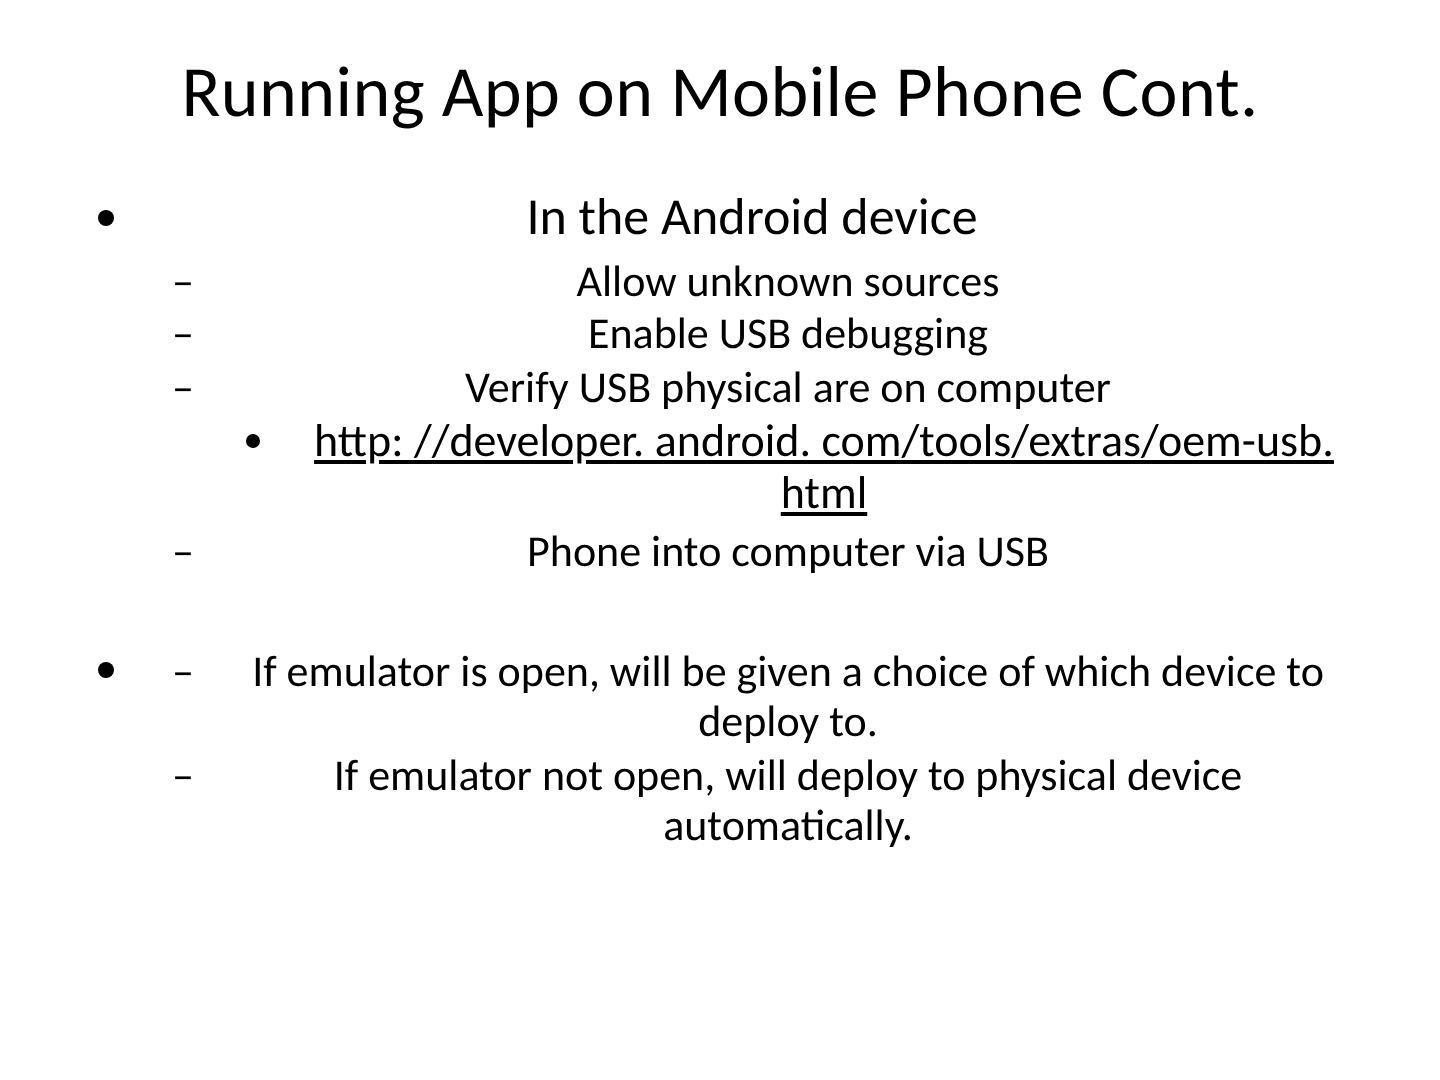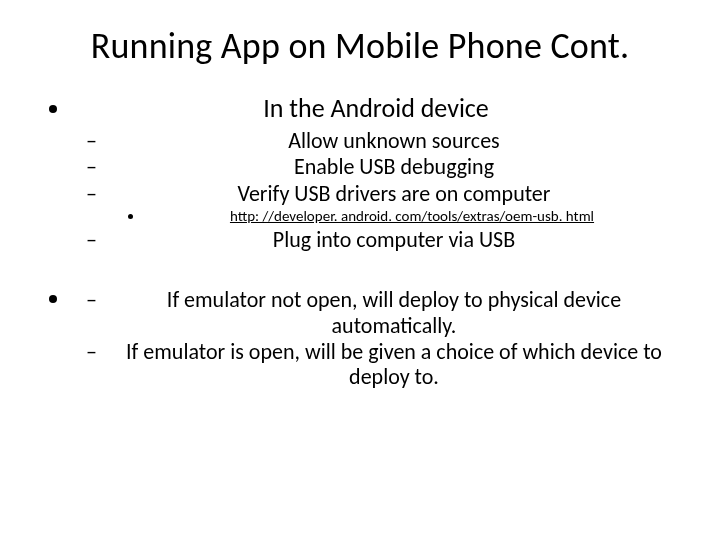--- a/index.html
+++ b/index.html
@@ -50,21 +50,21 @@
     content: "–";
     position: absolute;
     left: -22px;
   }
   ul.lvl3 {
     list-style: disc;
     margin: 2px 0 2px 0;
     padding-left: 36px;
   }
   ul.lvl3 > li {
-    font-size: 15px;
+    font-size: 23px;
     margin: 1px 0;
   }
   .link {
     text-decoration: underline;
     color: #000;
   }
   .spacer {
     height: 20px;
   }
 </style>
@@ -75,36 +75,36 @@
 
   <div class="title">Running App on Mobile Phone Cont.</div>
 
   <ul class="lvl1">
     <li>
       <span>In the Android device</span>
       <ul class="lvl2">
         <li>Allow unknown sources</li>
         <li>Enable USB debugging</li>
         <li>
-          <span>Verify USB drivers are on computer</span>
+          <span>Verify USB physical are on computer</span>
           <ul class="lvl3">
             <li>
               <span class="link">http: //developer. android. com/tools/extras/oem-usb. html</span>
             </li>
           </ul>
         </li>
-        <li>Plug into computer via USB</li>
+        <li>Phone into computer via USB</li>
       </ul>
     </li>
   </ul>
 
   <div class="spacer"></div>
 
   <ul class="lvl1">
     <li>
       <ul class="lvl2">
+        <li>If emulator is open, will be given a choice of which device to deploy to.</li>
         <li>If emulator not open, will deploy to physical device automatically.</li>
-        <li>If emulator is open, will be given a choice of which device to deploy to.</li>
       </ul>
     </li>
   </ul>
 
 </div>
 
 </body></html>

